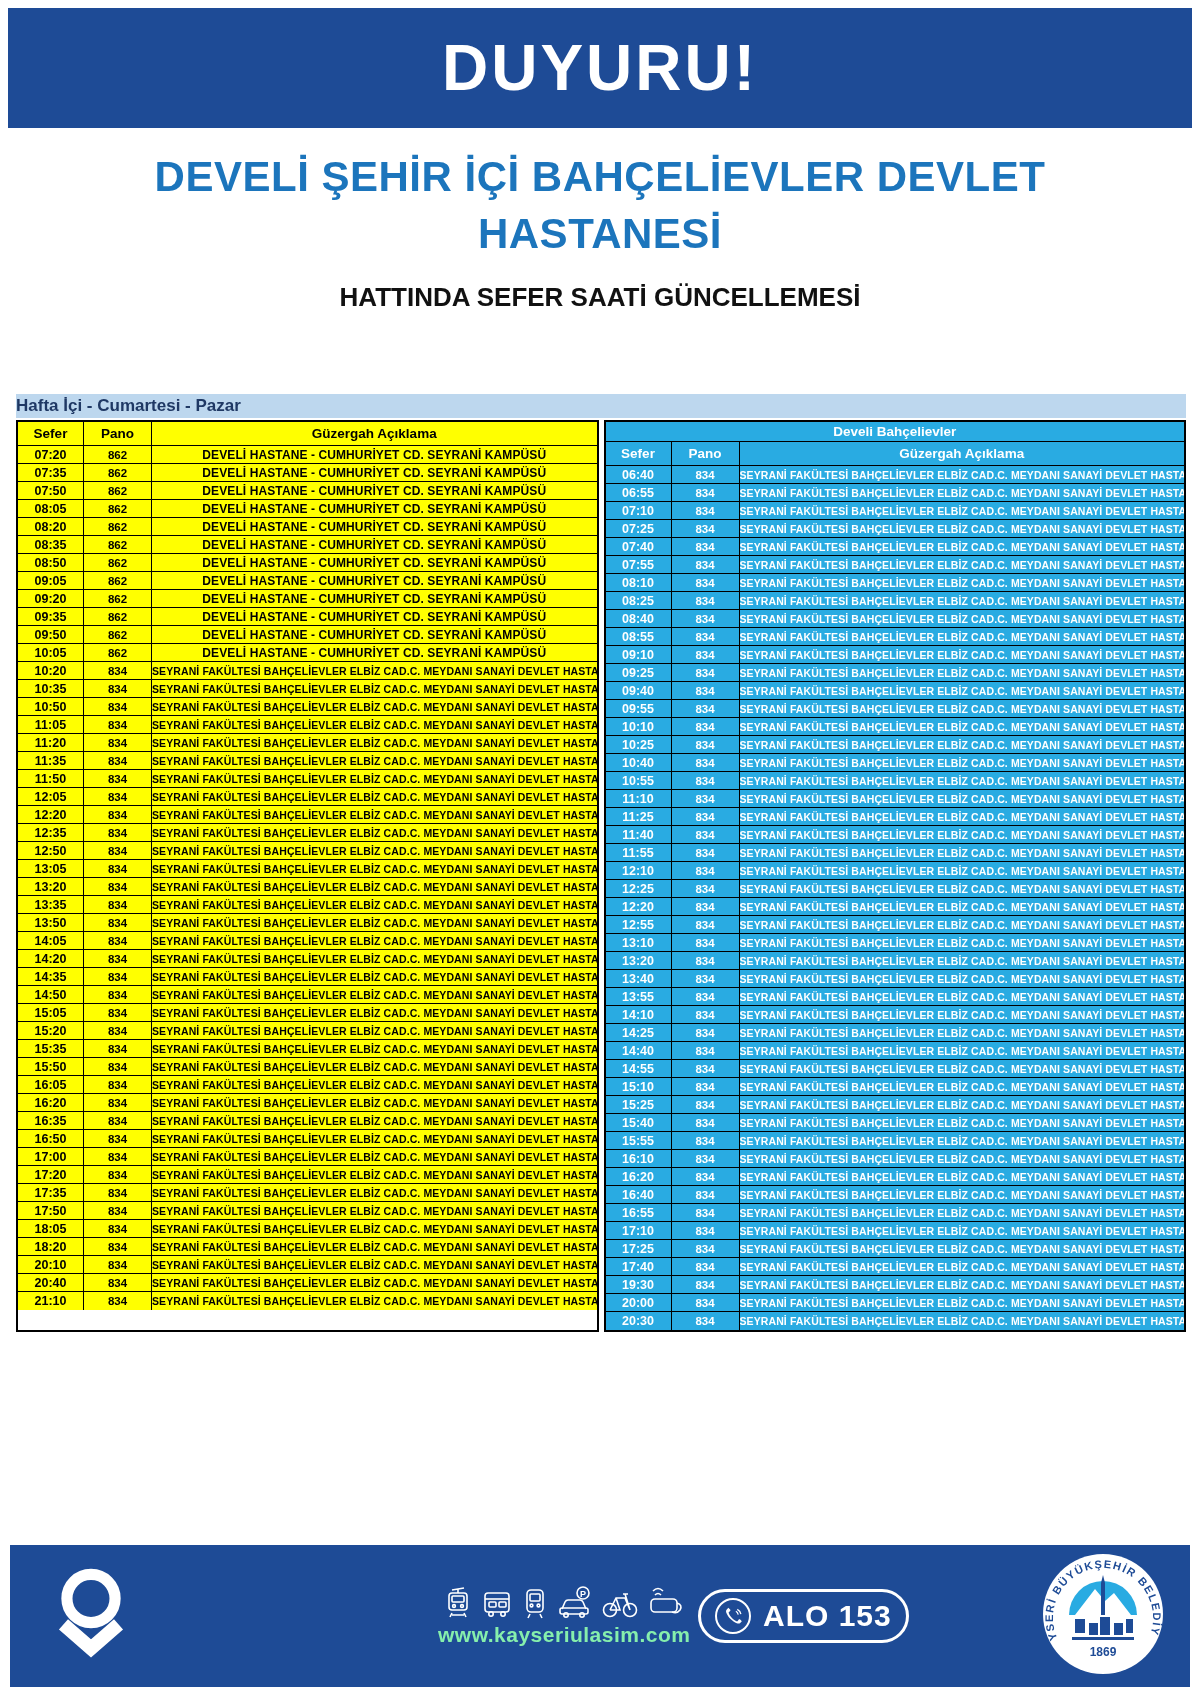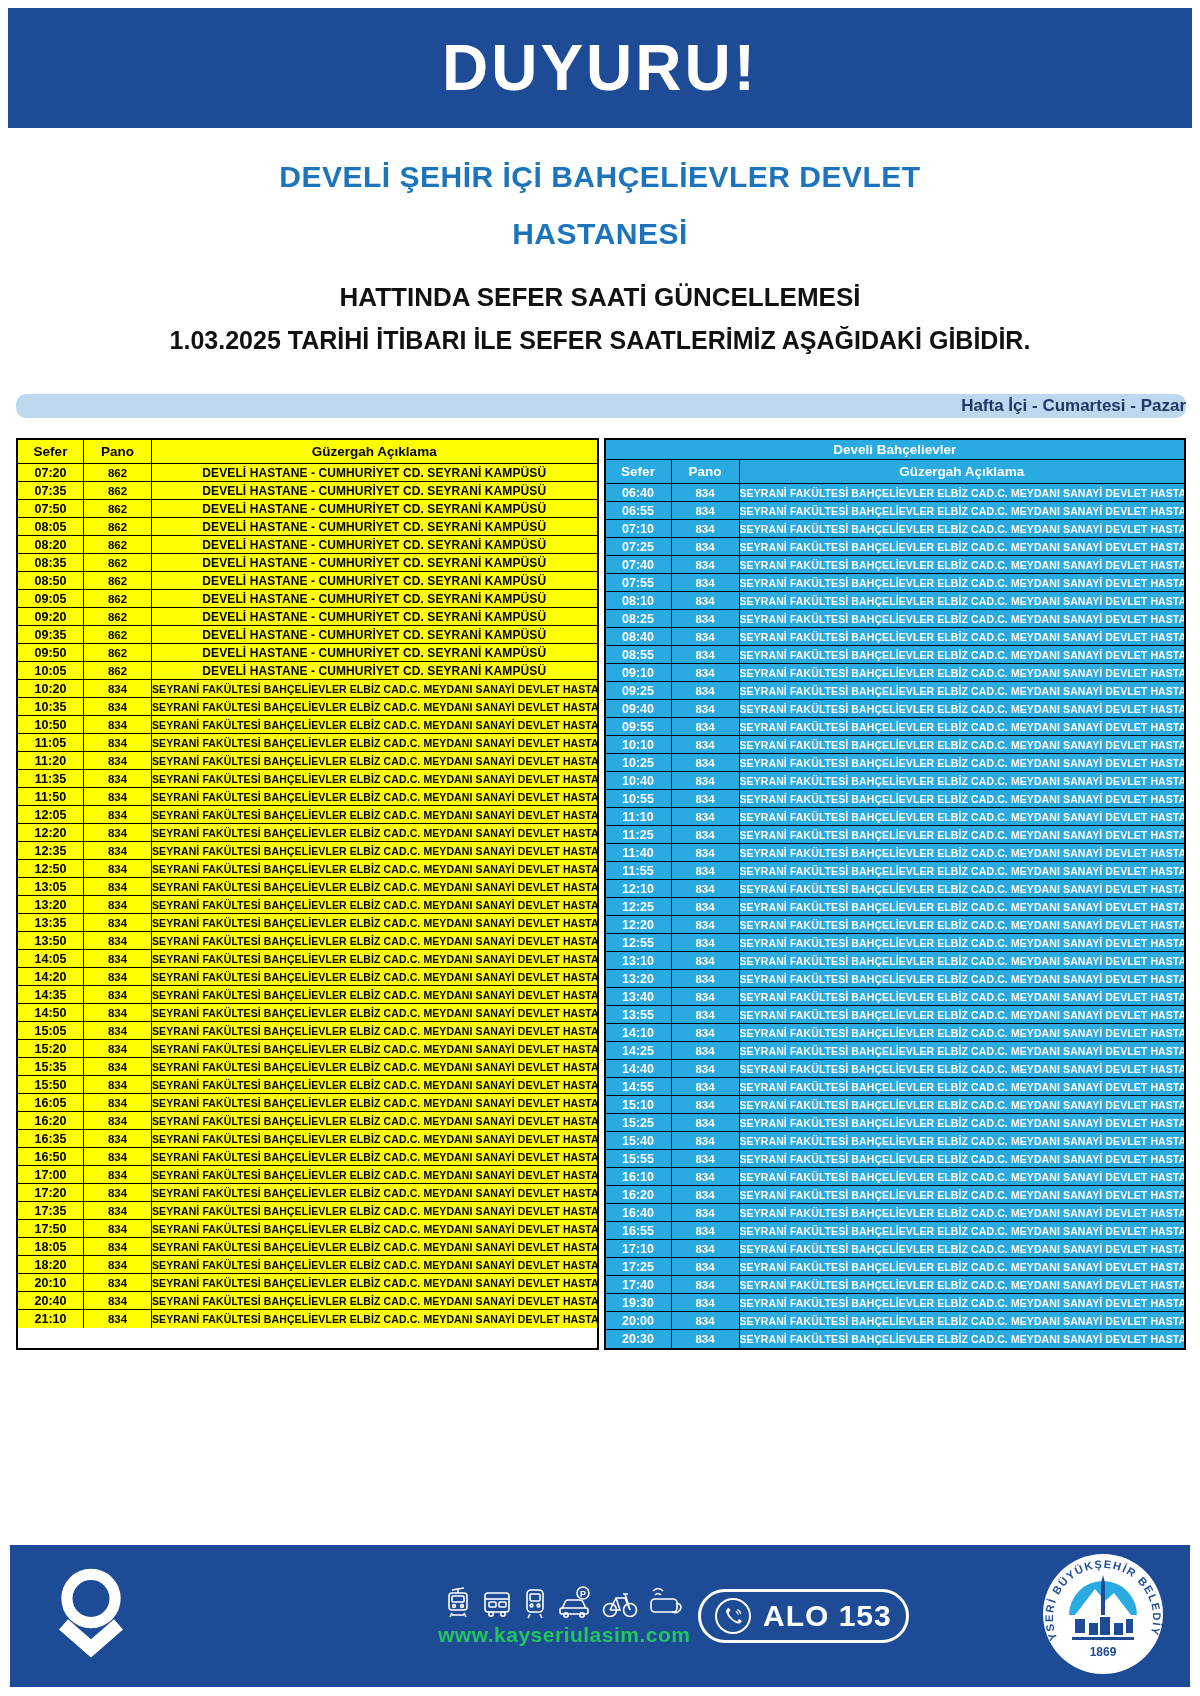--- a/index.html
+++ b/index.html
@@ -12,29 +12,29 @@
   .banner{
     position:absolute;top:8px;left:8px;right:8px;height:120px;
     background:var(--banner-blue);display:flex;align-items:center;justify-content:center;
   }
   .banner h1{
     margin:0;color:#fff;font-size:64px;font-weight:bold;letter-spacing:3px;
   }
   
   .title-block{position:absolute;top:148px;left:0;right:0;text-align:center;}
   .main-title{
-    margin:0;color:var(--title-blue);font-size:30px;line-height:57px;font-weight:bold;letter-spacing:.5px;
+    margin:0;color:var(--title-blue);font-size:42px;line-height:57px;font-weight:bold;letter-spacing:.5px;
   }
   .subtitle{margin-top:20px;font-size:26px;font-weight:bold;color:#111;}
   .note{margin-top:13px;font-size:25px;font-weight:bold;color:#111;}
   
   .schedule{position:absolute;top:394px;left:16px;width:1170px;}
   .days-bar{
     height:24px;line-height:24px;background:var(--days-bar-bg);color:var(--days-bar-text);
-    text-align:right;font-weight:bold;font-size:17px;margin-bottom:20px;border-radius:10px;
+    text-align:left;font-weight:bold;font-size:17px;margin-bottom:2px;
   }
   .tables{display:flex;gap:5px;}
   .sched-table{flex:1 1 0;border:2px solid #000;}
   .group-header{
     height:20px;line-height:20px;text-align:center;font-weight:bold;font-size:13.5px;
     border-bottom:1px solid #000;
   }
   .col-headers,.tgrid{display:grid;grid-template-columns:66px 68px 1fr;}
   .hcell{
     height:24px;line-height:24px;text-align:center;font-weight:bold;font-size:13.5px;
@@ -59,21 +59,21 @@
     position:absolute;top:1545px;left:10px;right:10px;height:142px;
     background:var(--footer-blue);
   }
   .logo{position:absolute;left:38px;top:50%;transform:translateY(-50%);display:flex;align-items:center;gap:14px;}
   .logo-text{color:#fff;font-weight:bold;line-height:.95;}
   .logo-text .l1,.logo-text .l2{font-size:37px;letter-spacing:1px;}
   .logo-tagline{margin-top:7px;font-size:12px;font-style:italic;letter-spacing:3px;font-weight:bold;text-align:right;color:#fff;}
   .mid{position:absolute;left:428px;top:50%;transform:translateY(-50%);text-align:center;}
   .ticons{display:flex;gap:8px;align-items:flex-end;justify-content:center;}
   .ticons svg{display:block;}
-  .website{margin-top:4px;color:#22c55e;font-weight:bold;font-size:21px;letter-spacing:.5px;}
+  .website{margin-top:4px;color:#86efac;font-weight:bold;font-size:21px;letter-spacing:.5px;}
   .alo-pill{
     position:absolute;left:688px;top:50%;transform:translateY(-50%);
     height:54px;min-width:208px;border:3px solid #fff;border-radius:30px;
     display:flex;align-items:center;gap:12px;padding:0 14px;color:#fff;justify-content:space-between;
   }
   .phone-circle{
     width:36px;height:36px;border:2.5px solid #fff;border-radius:50%;
     display:flex;align-items:center;justify-content:center;flex:none;
   }
   .alo-label{font-size:30px;font-weight:bold;letter-spacing:1px;white-space:nowrap;}
@@ -87,21 +87,20 @@
   <div class="banner">
     <h1>DUYURU!</h1>
   </div>
 
   <div class="title-block">
     <div class="main-title">
       <span>DEVELİ ŞEHİR İÇİ BAHÇELİEVLER DEVLET</span><br>
       <span>HASTANESİ</span>
     </div>
     <div class="subtitle">HATTINDA SEFER SAATİ GÜNCELLEMESİ</div>
-    <div class="note">1.03.2025 TARİHİ İTİBARI İLE SEFER SAATLERİMİZ AŞAĞIDAKİ GİBİDİR.</div>
   </div>
 
   <div class="schedule">
     <div class="days-bar">Hafta İçi - Cumartesi - Pazar</div>
     <div class="tables">
 
       <div class="sched-table yellow-t">
         <div class="col-headers">
           <div class="hcell">Sefer Saati</div>
           <div class="hcell">Pano Kodu</div>

